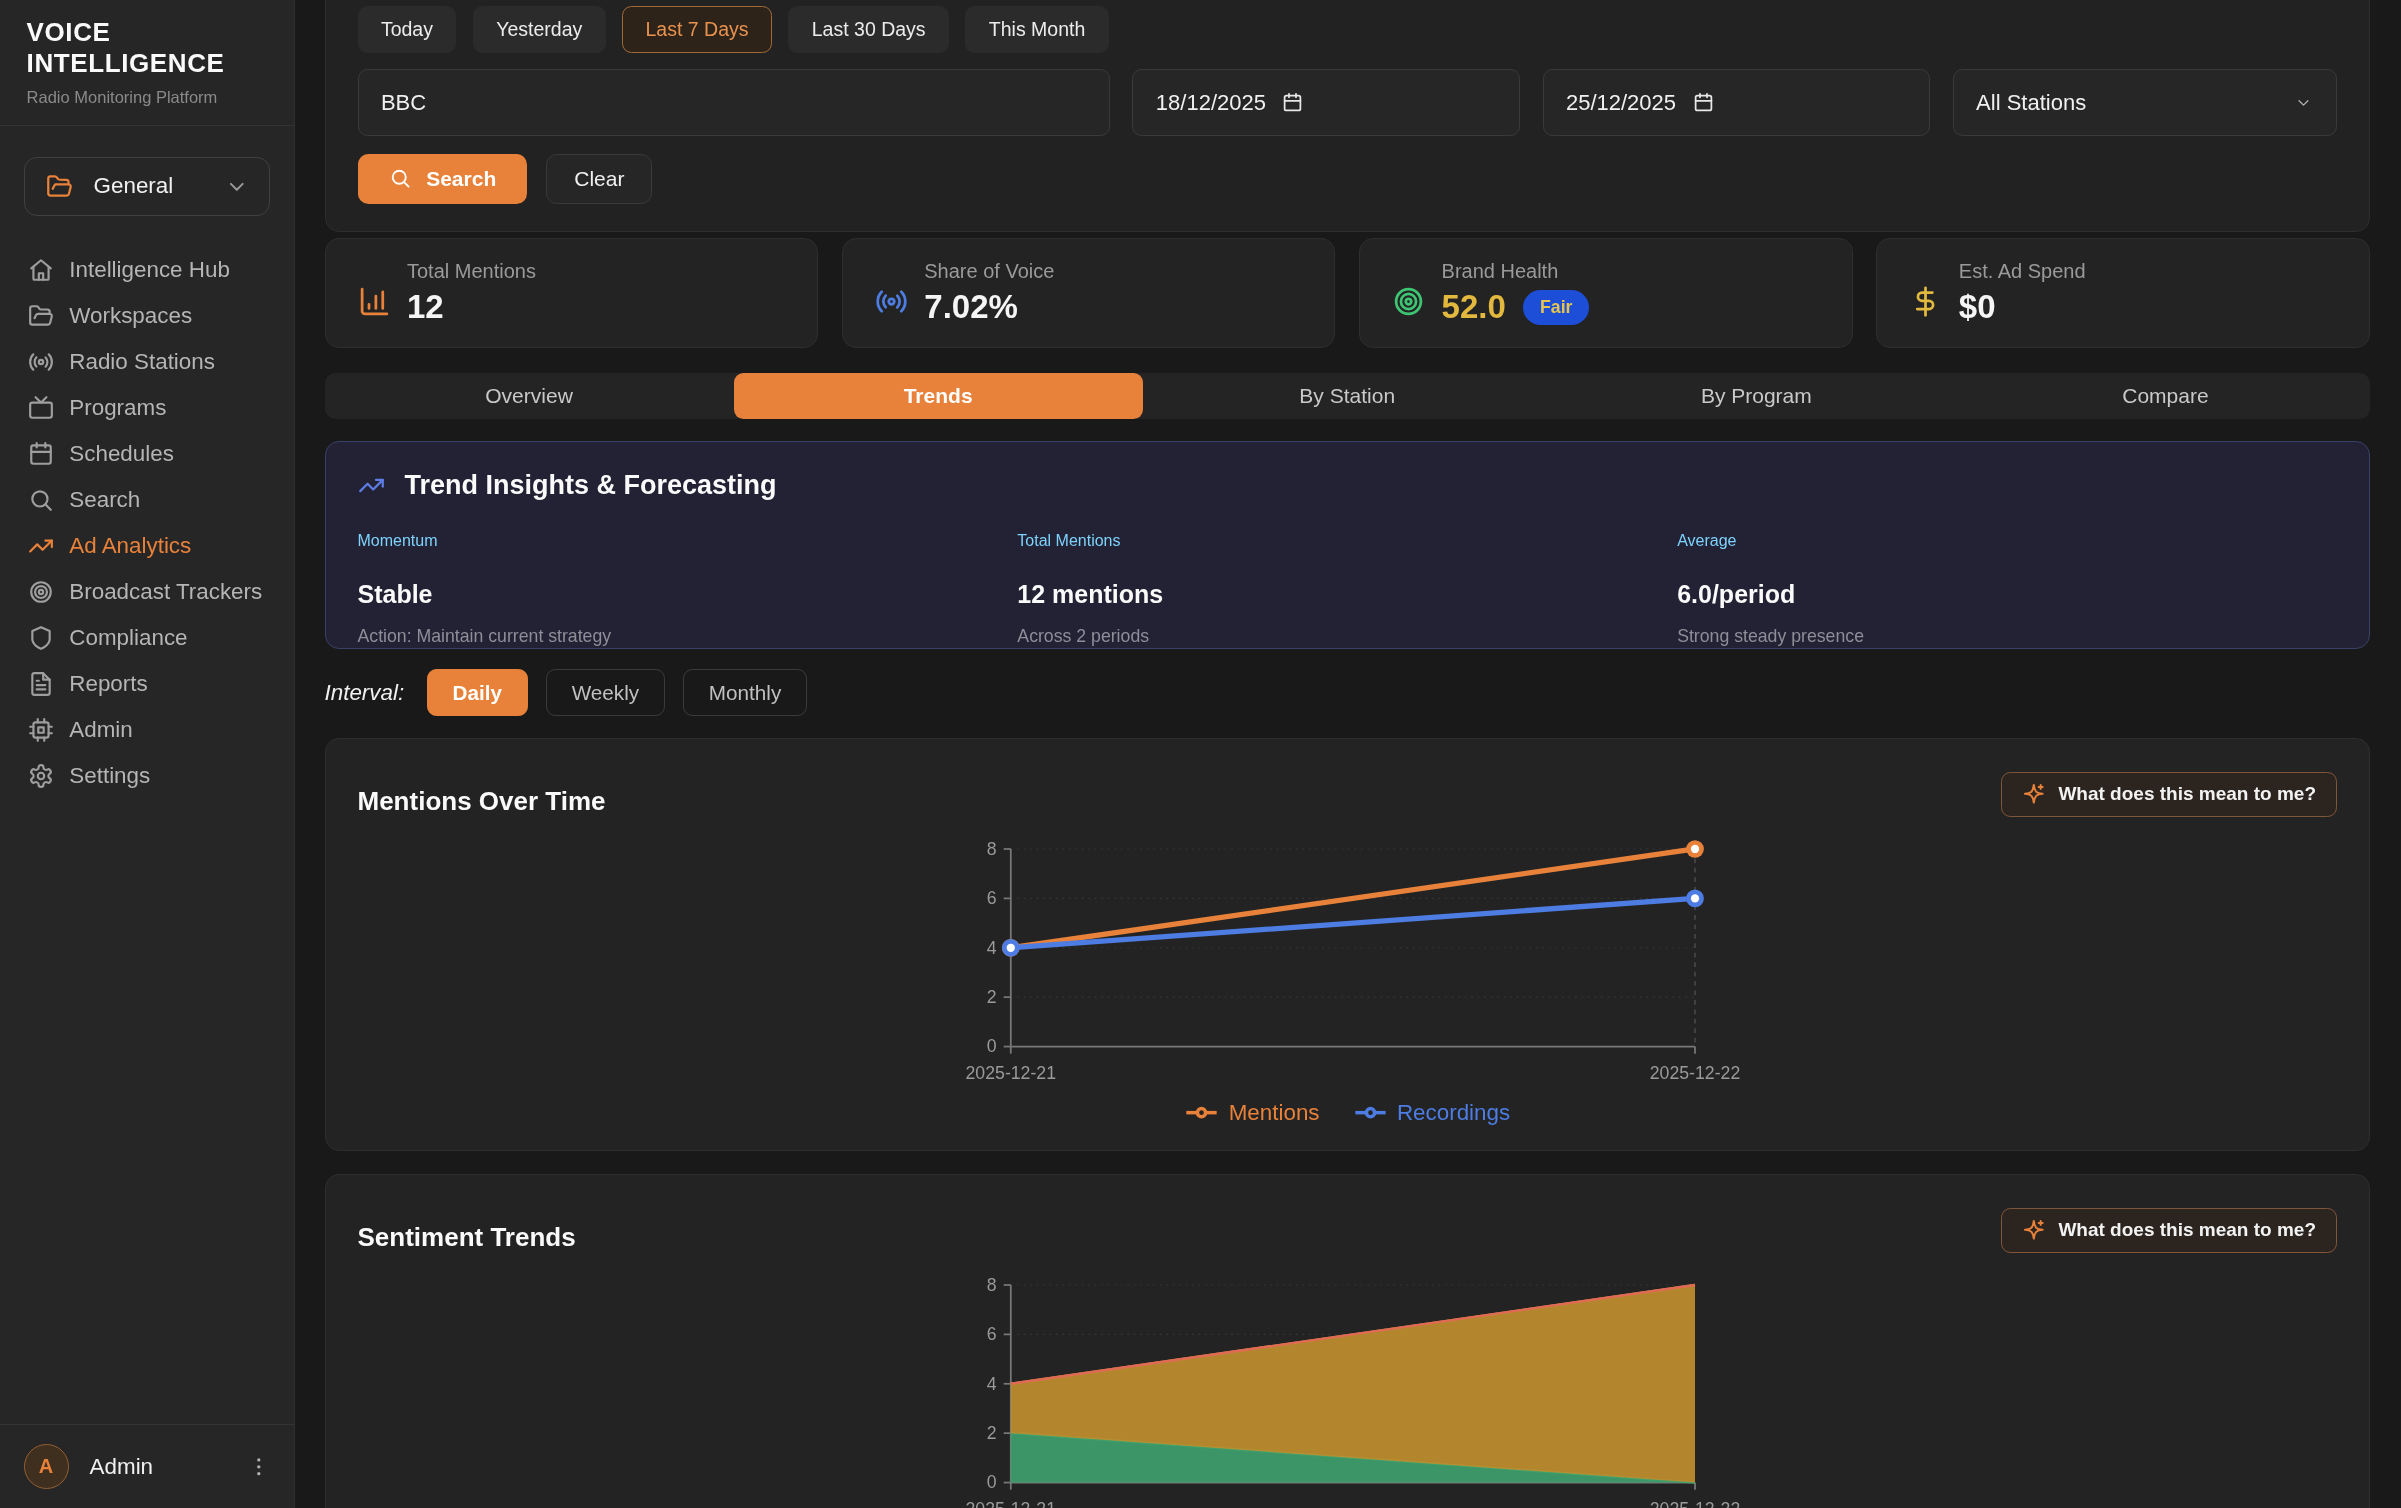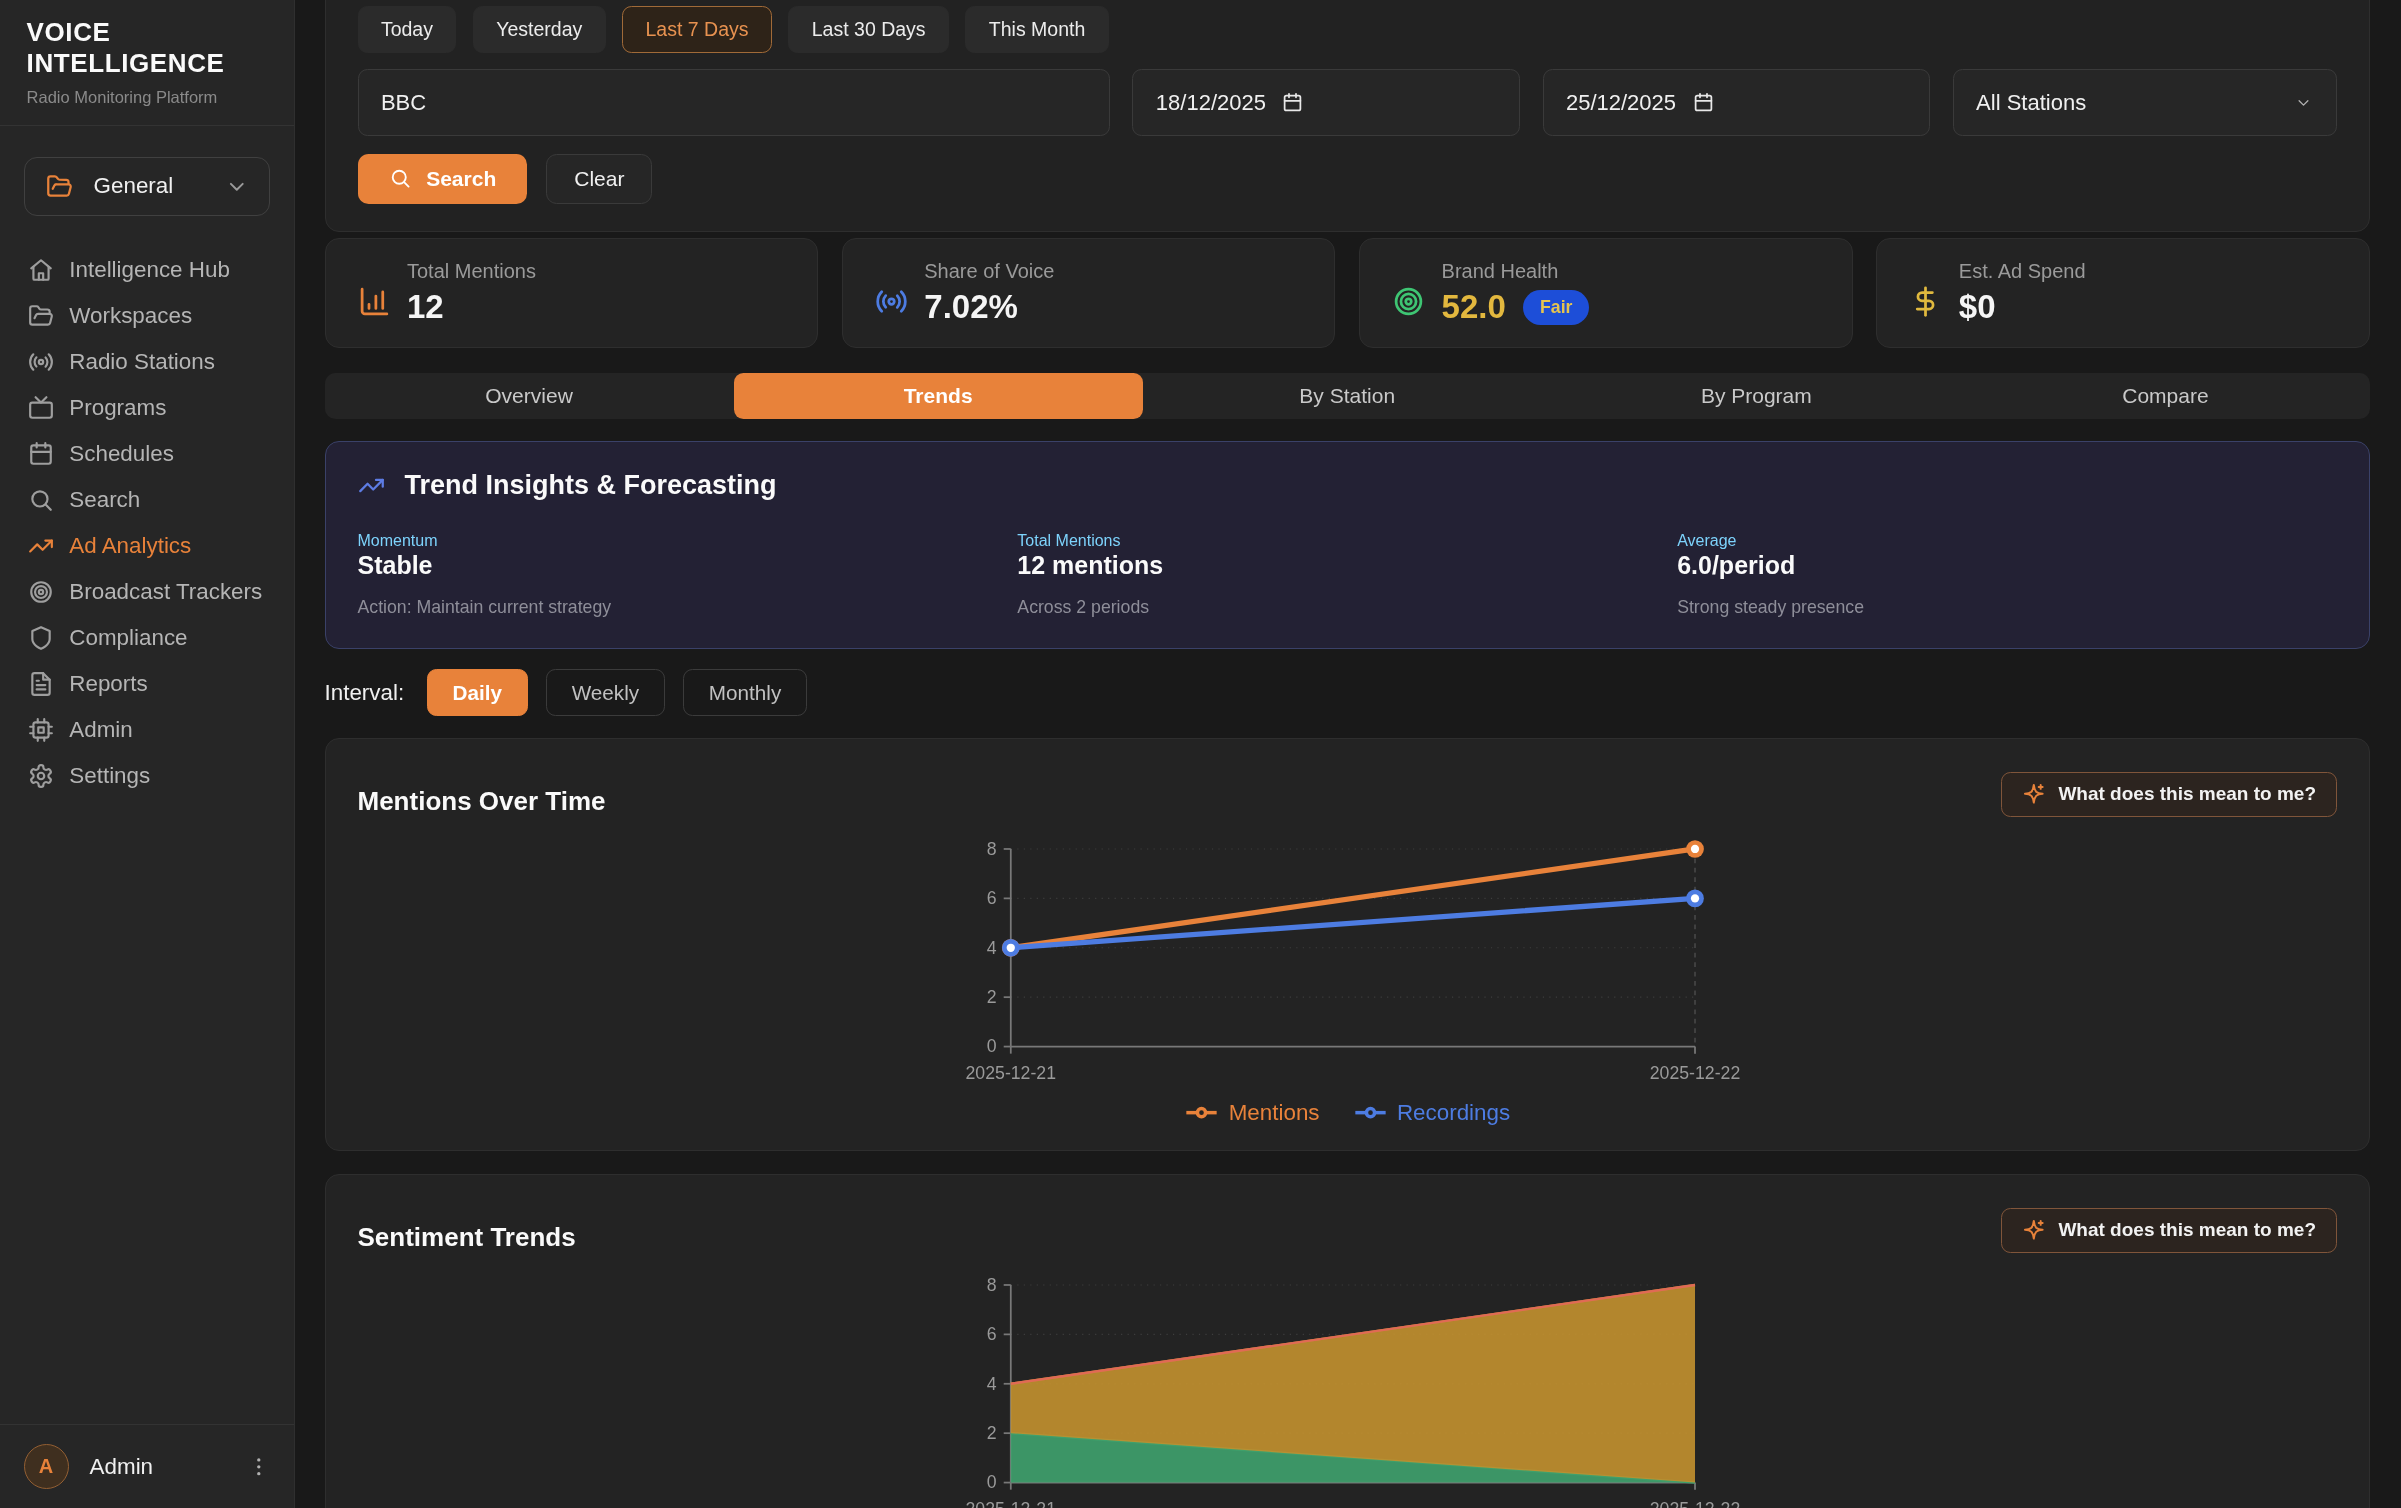--- a/index.html
+++ b/index.html
@@ -76,26 +76,26 @@
     color:#c9c9c9; cursor:pointer; border-radius:9.4px; }
   .tab.active { background:#e8823a; color:#fff; font-weight:600; }
 
   
   .insights { top:441px; height:208px; background:#232134; border-color:#3a4168; padding:28px 32px; }
   .ins-title-row { display:flex; align-items:center; gap:20px; }
   .ins-icon { width:27px; height:27px; color:#5d7ce4; }
   .ins-title { font-size:27px; font-weight:700; color:#fafafa; }
   .ins-grid { display:grid; grid-template-columns:1fr 1fr 1fr; margin-top:31px; }
   .ins-label { font-size:16px; color:#7dd3fc; }
-  .ins-value { font-size:25px; font-weight:600; color:#fafafa; margin-top:1px; }
+  .ins-value { font-size:25px; font-weight:600; color:#fafafa; margin-top:30px; }
   .ins-note { font-size:17.7px; color:#8e8e99; margin-top:16.5px; }
 
   
   .interval-row { position:absolute; left:29.5px; top:669px; display:flex; align-items:center; gap:17.7px; }
-  .interval-label { font-size:22.4px; color:#f0f0f0; margin-right:4.7px; }
+  .interval-label { font-size:22.4px; color:#f0f0f0; margin-right:4.7px;font-style:italic; }
   .int-btn { border-radius:9.4px; height:47px; padding:0 25px; display:flex; align-items:center;
     font-size:20.7px; color:#c0c0c0; background:transparent; border:1.2px solid #3b3b3b; cursor:pointer; }
   .int-btn.active { background:#e8823a; border-color:#e8823a; color:#fff; font-weight:600; }
 
   
   .chart-card { padding:32px; }
   .mentions-card { top:738px; height:413px; }
   .sentiment-card { top:1174px; height:413px; }
   .card-head { display:flex; align-items:center; justify-content:space-between; }
   .card-title { font-size:26px; font-weight:700; color:#fafafa; margin-top:15.3px; }

